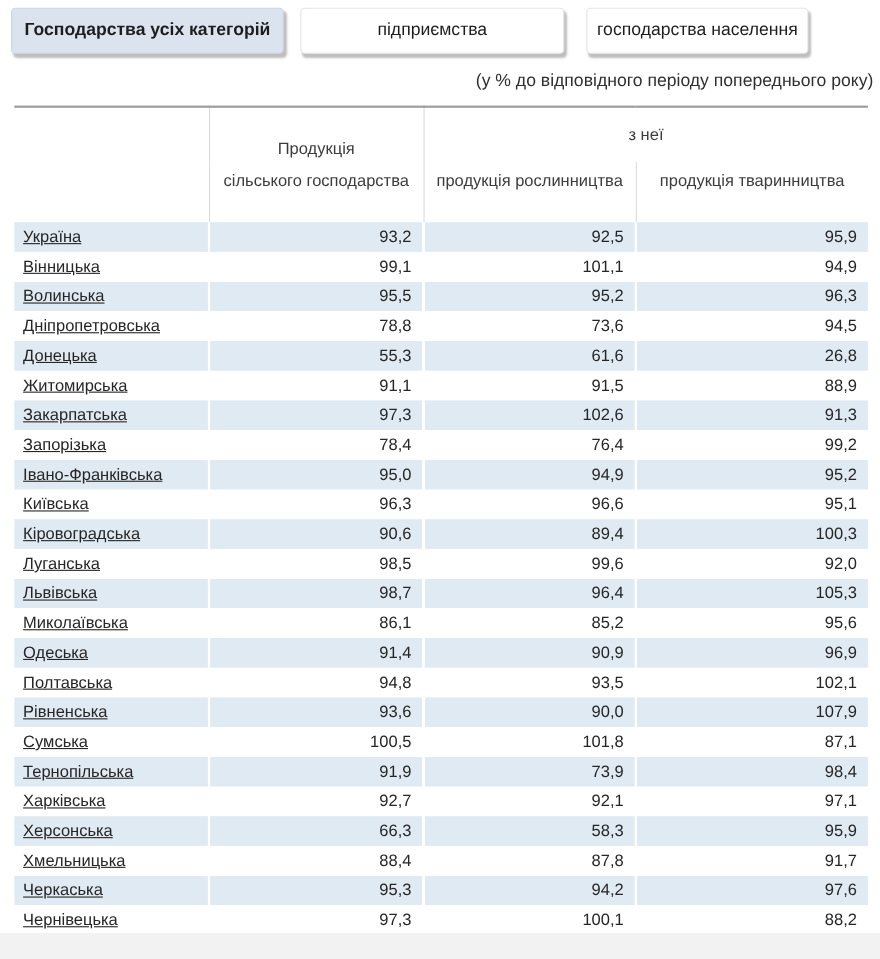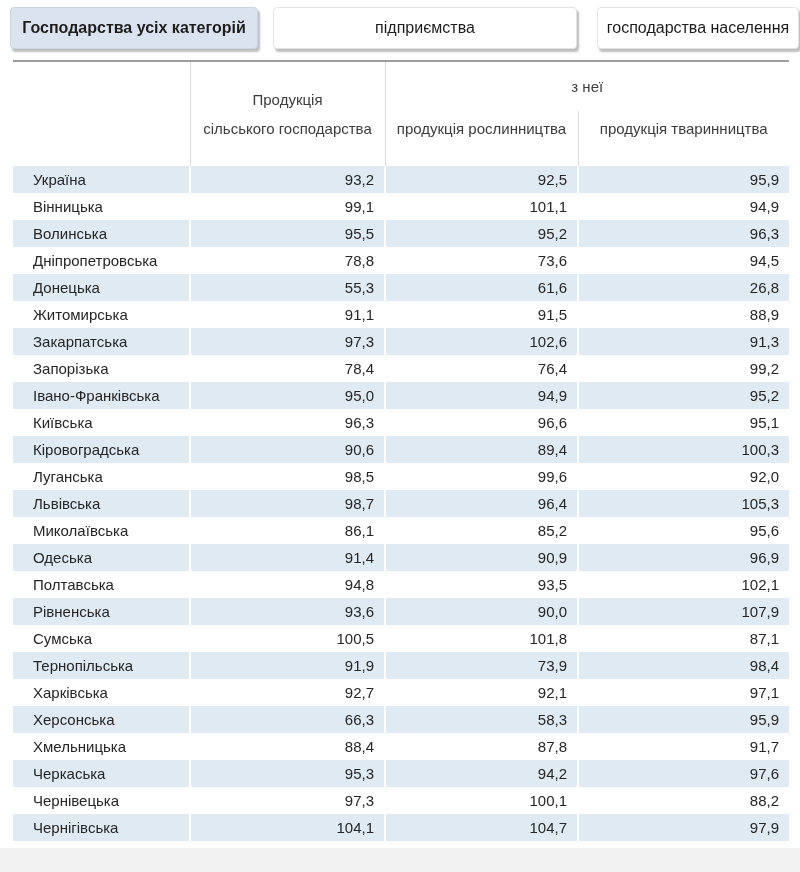--- a/index.html
+++ b/index.html
@@ -39,21 +39,21 @@
     width: 248px;
     background: #dbe4ee;
     border: 1px solid #ccd6e2;
     font-weight: 700;
   }
   .tab.plain {
     background: #ffffff;
     border: 1px solid #e3e3e3;
     font-weight: 400;
   }
-  .tab.t2 { width: 304px; margin-left: 15px; }
+  .tab.t2 { width: 240px; margin-left: 15px; }
   .tab.t3 { width: 202px; margin-left: 20px; }
 
   
   .subtitle {
     margin: 14px 6px 0 0;
     text-align: right;
     font-size: 16px;
     line-height: 22px;
     color: #2f2f2f;
   }
@@ -97,21 +97,21 @@
   tbody td {
     height: 27px;
     font-size: 15px;
     line-height: 27px;
     color: #262626;
     padding: 0;
     border-left: 2px solid #ffffff;
     white-space: nowrap;
     overflow: hidden;
   }
-  tbody td.name { padding-left: 20px; border-left: none; }
+  tbody td.name { padding-left: 8px; border-left: none; text-decoration: underline; }
   tbody td.num { text-align: right; padding-right: 10px; }
   tbody tr:nth-child(odd) { background: #e0eaf2; }
   tbody tr:nth-child(even) { background: #ffffff; }
 
   .bottom-strip {
     position: absolute;
     left: 0; right: 0; bottom: 0;
     height: 24px;
     background: #f2f2f2;
   }
@@ -120,20 +120,21 @@
 <body>
 
 <div class="page">
 
   <div class="tabs">
     <div class="tab active">Господарства усіх категорій</div>
     <div class="tab plain t2">підприємства</div>
     <div class="tab plain t3">господарства населення</div>
   </div>
 
+  <div class="subtitle">(у % до відповідного періоду попереднього року)</div>
 
   <table class="data-table">
     <colgroup>
       <col class="c1">
         <col class="c2">
         <col class="c3">
         <col class="c4">
     </colgroup>
     <thead>
       <tr>

